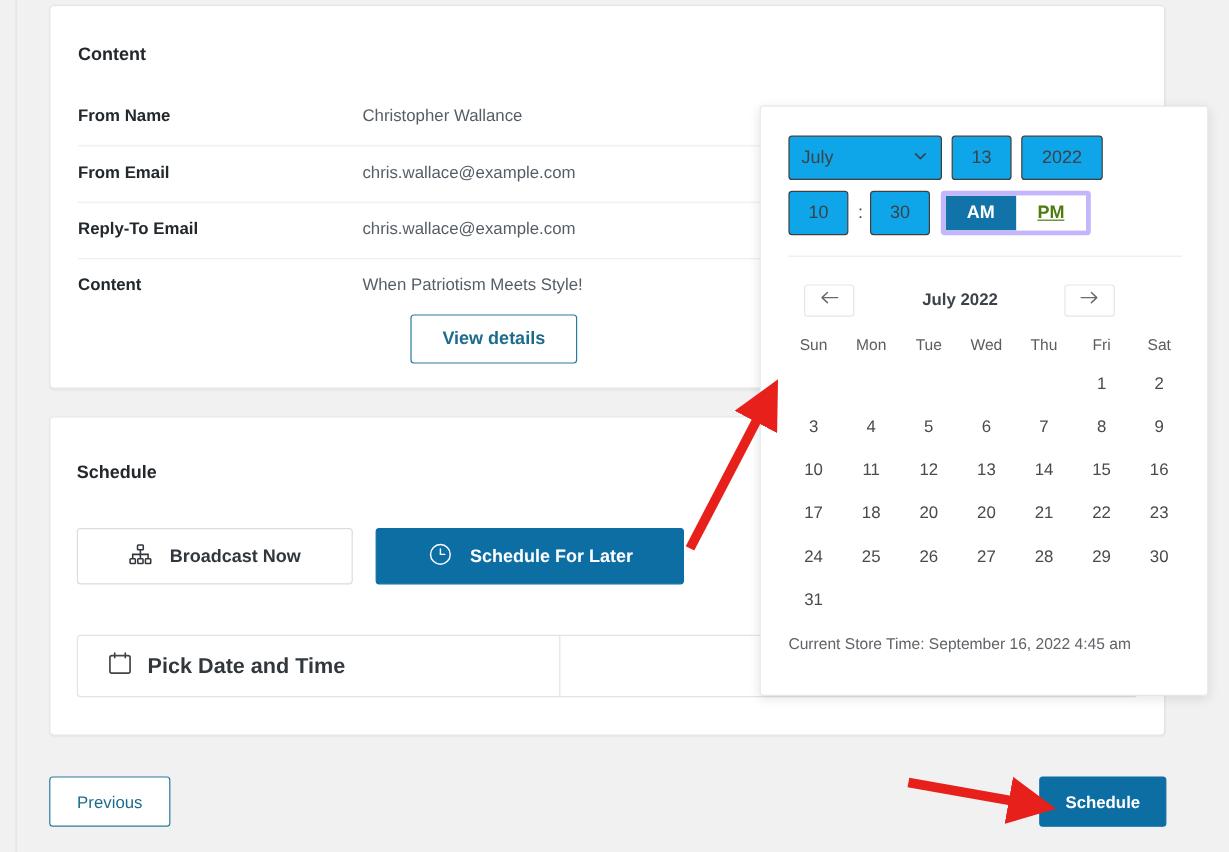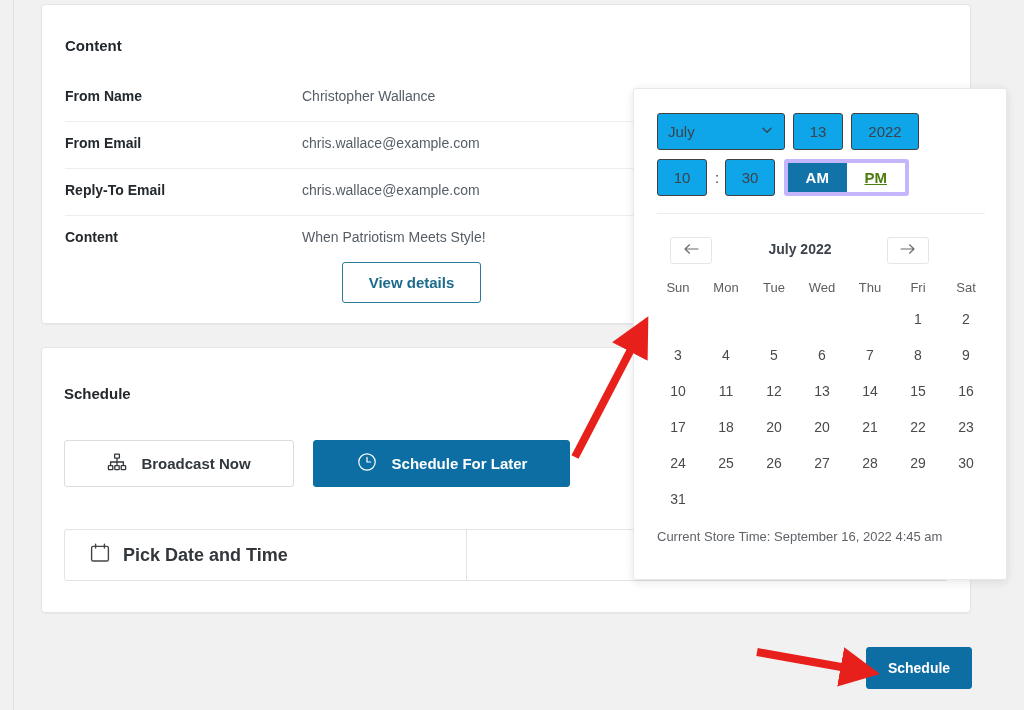--- a/index.html
+++ b/index.html
@@ -297,20 +297,21 @@
       <span>
         <svg width="22" height="22" viewBox="0 0 22 22" fill="none" stroke="#444" stroke-width="1.4">
           <rect x="2.6" y="4.4" width="16.8" height="14.6" rx="1.6"></rect>
           <path d="M6.6 2.2 V 6.0 M15.4 2.2 V 6.0" stroke-linecap="round"></path>
         </svg>
       </span>
       <span>Pick Date and Time</span>
     </div>
   </div>
 
+  <button id="btn-previous">Previous</button>
   <button id="btn-schedule">Schedule</button>
 
   <div id="datetime-popup">
 
     <div class="dt-field" id="dt-month">
       <span>July</span>
       <span>
         <svg width="14" height="14" viewBox="0 0 14 14" fill="none" stroke="#3c434a" stroke-width="1.4">
           <path d="M3 5.2 L 7 9.2 L 11 5.2" stroke-linecap="round" stroke-linejoin="round"></path>
         </svg>

